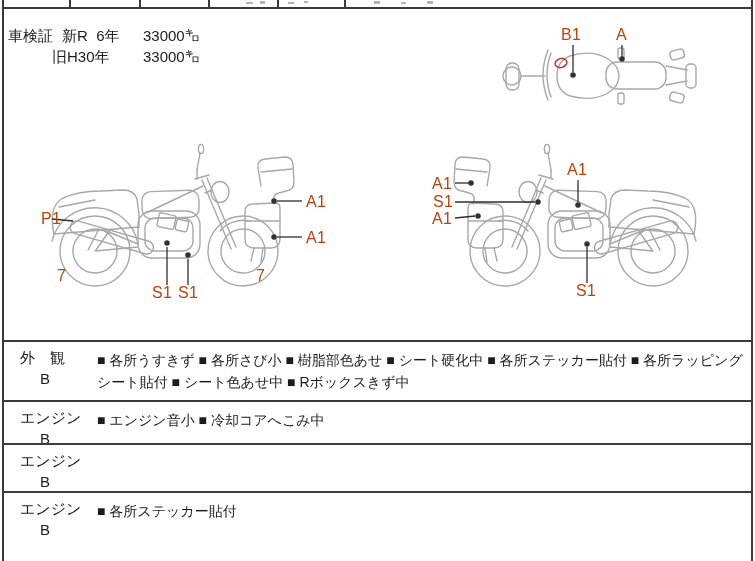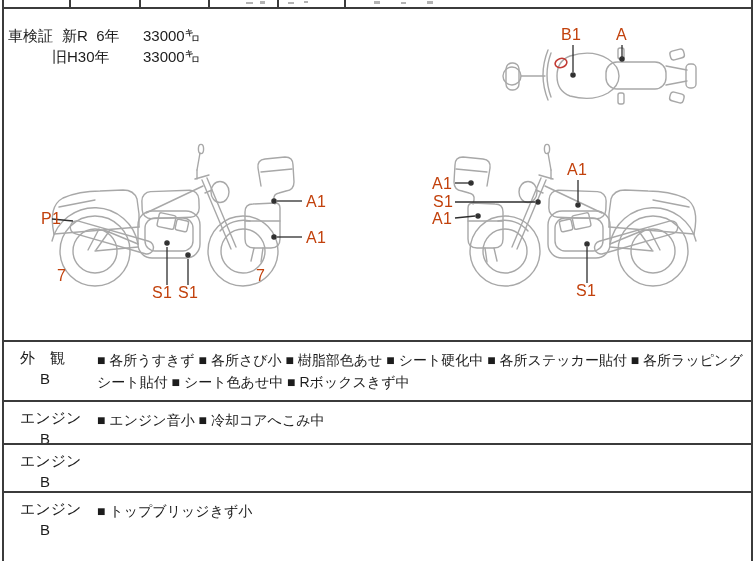--- a/index.html
+++ b/index.html
@@ -177,16 +177,16 @@
   </div>
 
   <div class="section" style="top:443px;height:46px">
     <div class="sec-label-line1">エンジン</div>
     <div class="sec-grade">B</div>
   </div>
 
   <div class="section" style="top:491px;height:70px">
     <div class="sec-label-line1">エンジン</div>
     <div class="sec-grade">B</div>
-    <div class="sec-items">■ トップブリッジきず小</div>
+    <div class="sec-items">■ 各所ステッカー貼付</div>
   </div>
 
 </div>
 
 </body></html>

